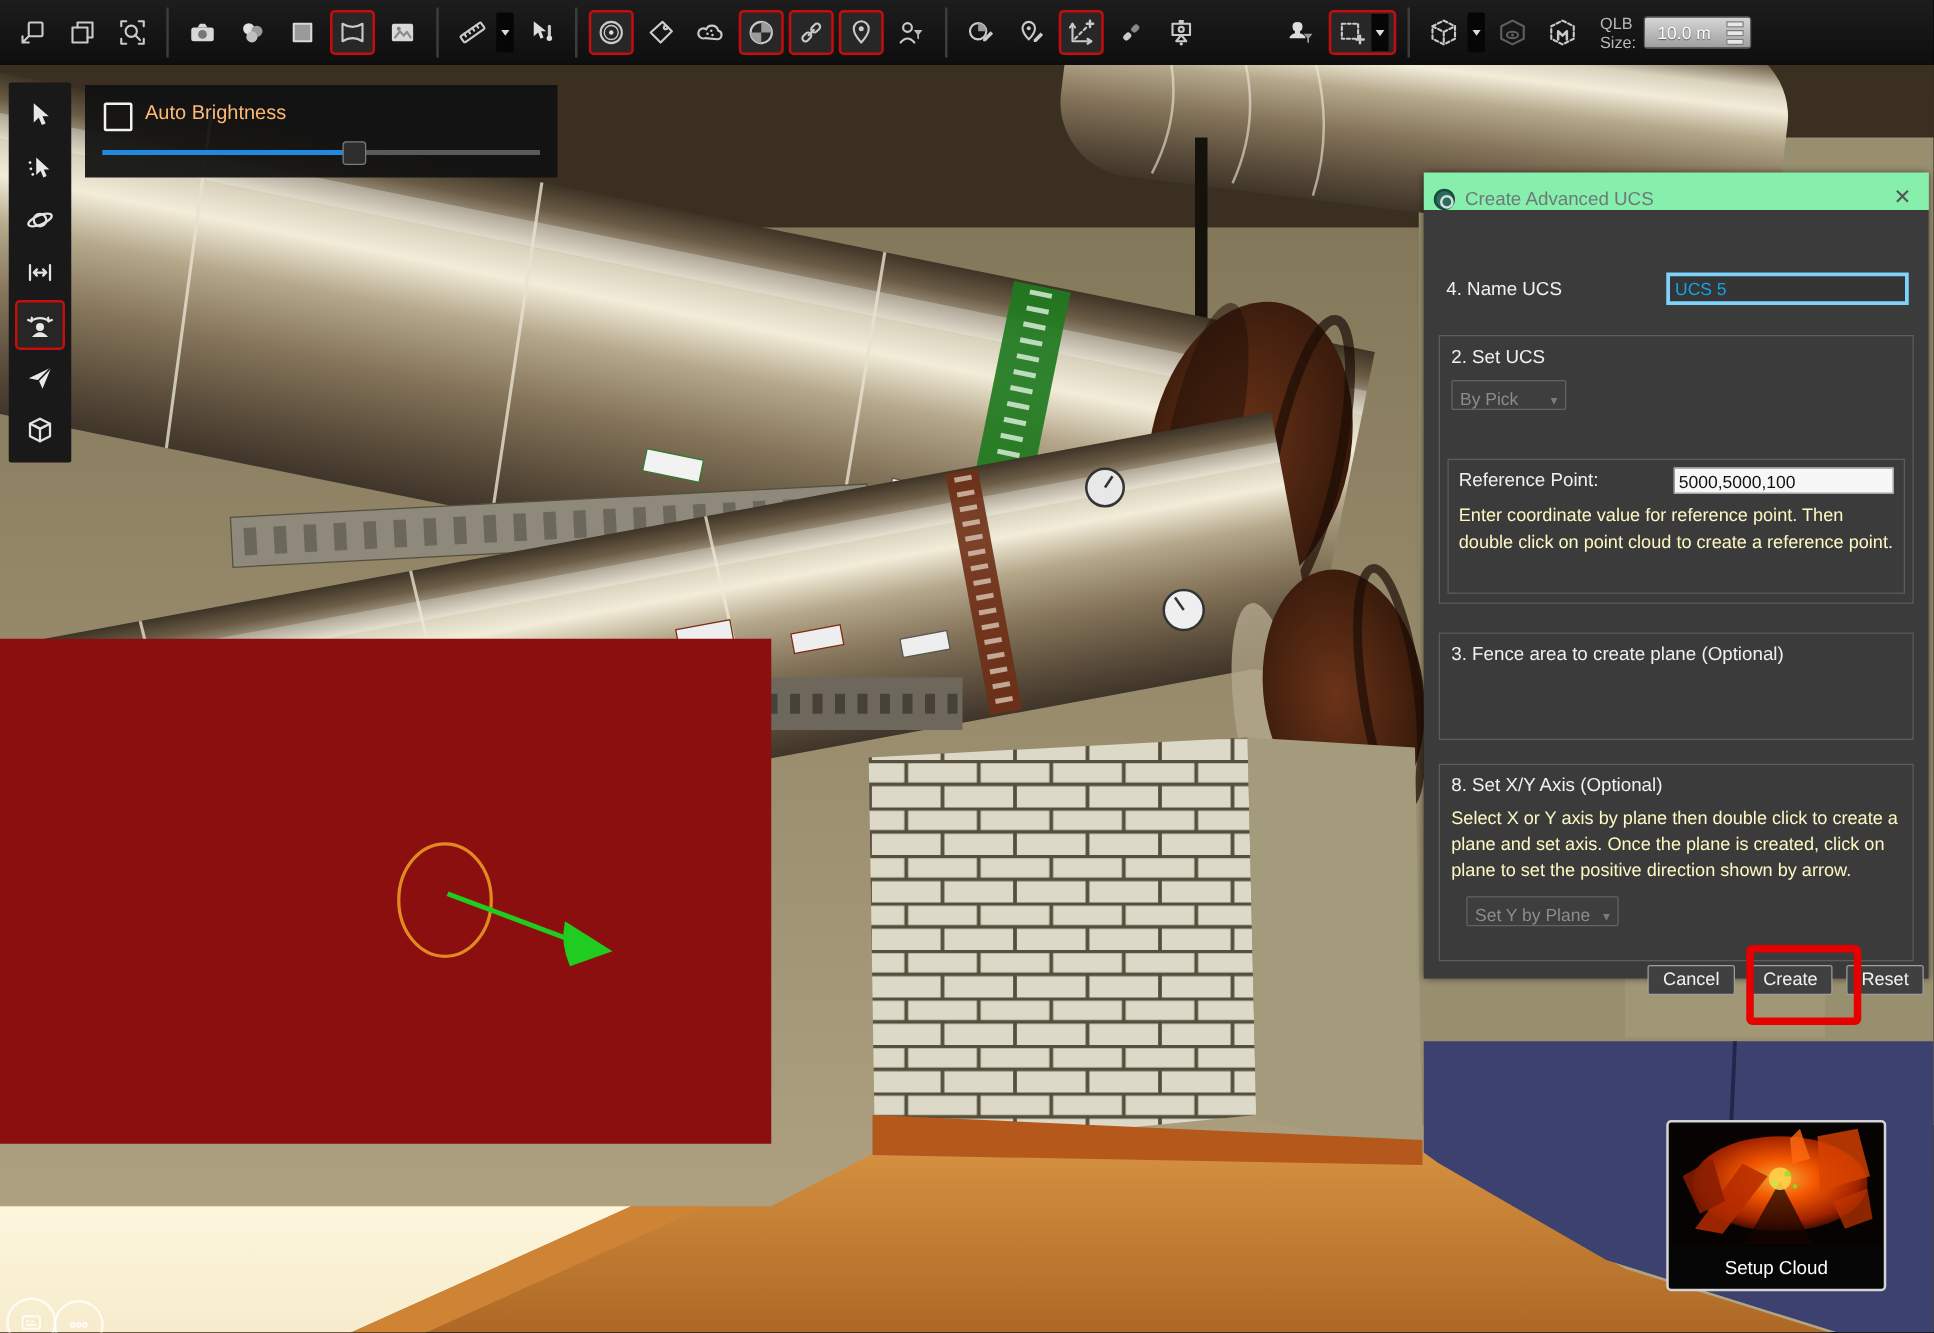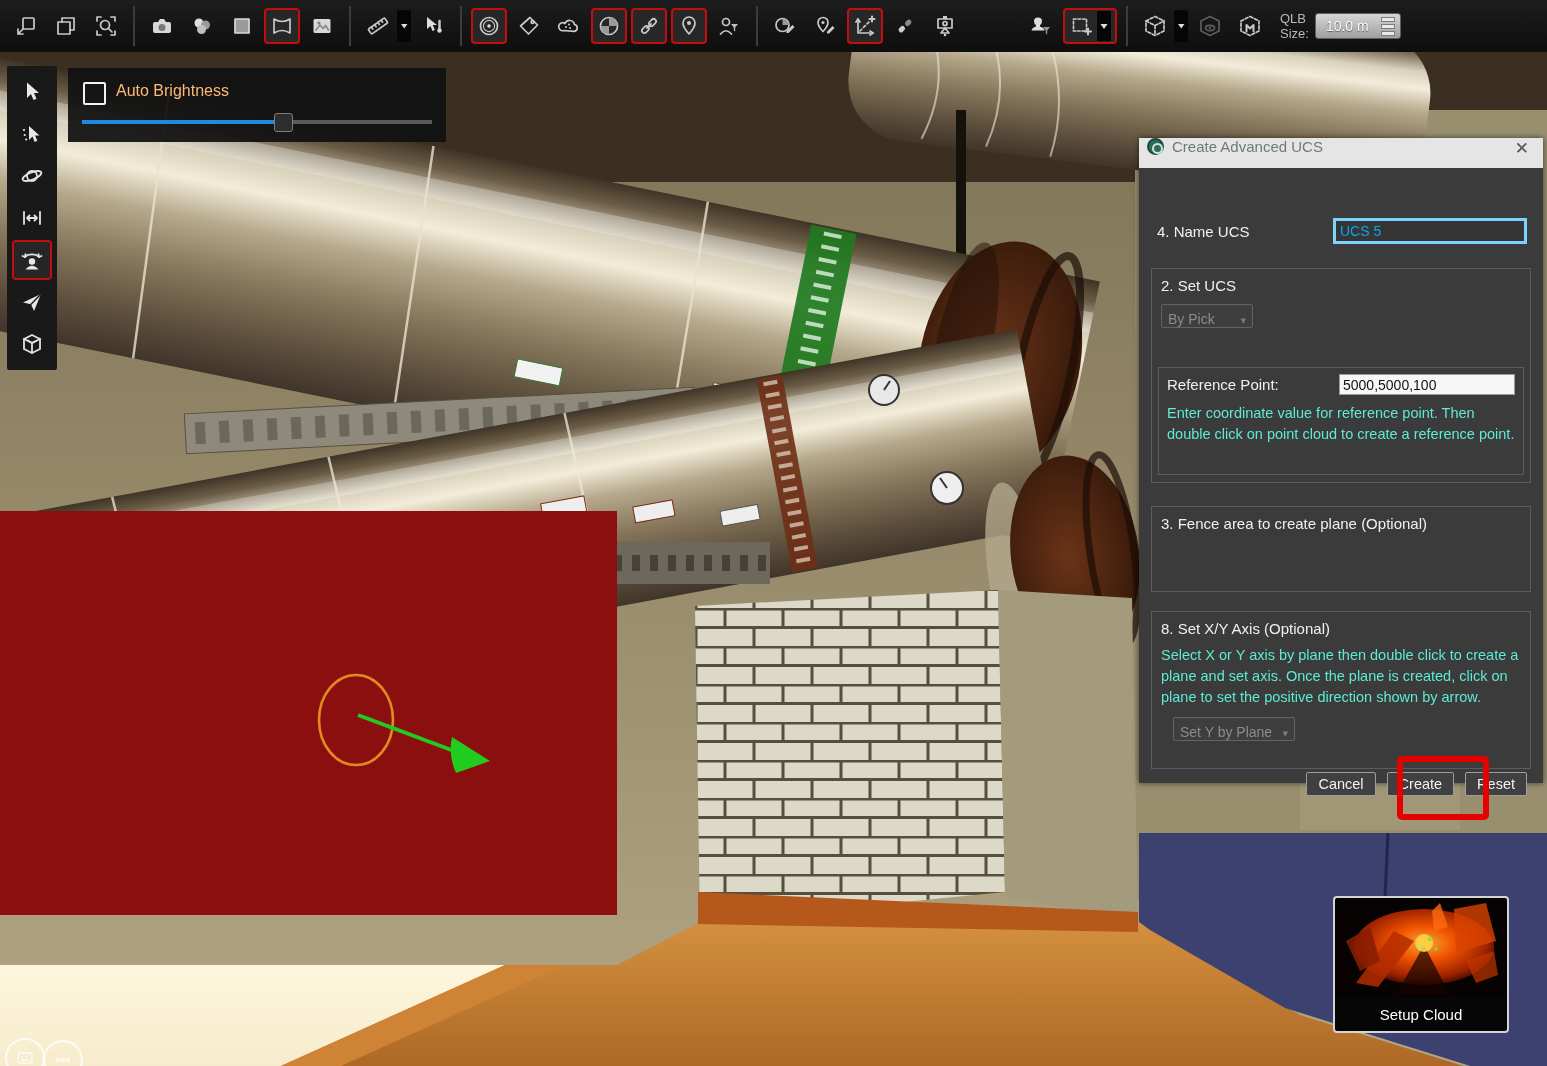--- a/index.html
+++ b/index.html
@@ -46,49 +46,49 @@
   #sl-track{position:absolute;left:14px;top:52px;width:350px;height:4px;background:#5a5a5a;cursor:pointer;}
   #sl-fill{position:absolute;left:0;top:0;height:4px;background:#1f8be0;}
   #sl-handle{position:absolute;top:-7px;width:17px;height:17px;background:#2d2d2d;border:1px solid #7d7d7d;
              border-radius:3px;cursor:pointer;}
 
   
   #fence{left:0;top:511px;width:617px;height:404px;background:#8c0f0f;z-index:5;}
 
   
   #dialog{left:1139px;top:138px;width:404px;z-index:30;box-shadow:0 0 6px rgba(0,0,0,.6);}
-  #dlg-title{height:30px;background:#e5e5e5;display:flex;align-items:flex-start;padding:0 8px;}
+  #dlg-title{height:30px;background:#86efac;display:flex;align-items:flex-end;padding:0 8px;}
   #dlg-title .t{color:#6e7a7a;font-size:15px;margin-left:8px;flex:1;}
   #dlg-title .x{color:#555;font-size:17px;cursor:pointer;padding:0 6px;}
   #dlg-ico{width:17px;height:17px;border-radius:50%;background:#2f6b5c;border:2px solid #1d4a3e;
            box-sizing:border-box;position:relative;}
   #dlg-ico:after{content:"";position:absolute;left:3px;top:3px;width:7px;height:7px;border-radius:50%;
            border:2px solid #cfe3dc;}
   #dlg-body{background:#3b3b3b;height:615px;position:relative;color:#f0f0f0;font-size:15px;}
   .grp{position:absolute;left:12px;right:12px;border:1px solid #5c5c5c;box-sizing:border-box;padding:8px 9px;}
   .dlbl{color:#f0f0f0;font-size:15px;}
-  .hint{color:#5eead4;font-size:14.5px;line-height:1.45;margin-top:8px;}
+  .hint{color:#fef9c3;font-size:14.5px;line-height:1.45;margin-top:8px;}
   .ddown{height:24px;background:#3e3e3e;border:1px solid #636363;border-radius:2px;color:#8c8c8c;
          font-size:14px;display:flex;align-items:flex-end;padding:0 6px;box-sizing:border-box;cursor:default;}
   .ddown .ar{margin-left:auto;color:#7a7a7a;font-size:11px;}
   .dbtn{background:#404040;border:1px solid #9e9e9e;border-radius:2px;color:#f2f2f2;font-size:14.5px;
         padding:3px 11px;cursor:pointer;font-family:"Liberation Sans",sans-serif;}
   #name-row{position:absolute;left:18px;top:50px;right:16px;display:flex;align-items:center;}
   #name-input{margin-left:auto;width:180px;height:20px;background:#353535;border:3px solid #7dd3fc;
               color:#0ea5e9;font-size:14px;padding:0 4px;font-family:"Liberation Sans",sans-serif;}
   #grp2{top:100px;height:215px;}
   #ddown-pick{width:92px;margin-top:10px;}
   #refbox{position:absolute;left:6px;right:6px;top:98px;height:108px;border:1px solid #5c5c5c;padding:6px 8px;box-sizing:border-box;}
   #ref-row{display:flex;align-items:center;}
   #ref-input{margin-left:auto;width:168px;height:19px;background:#f7f7f7;border:1px solid #9c9c9c;
              color:#111;font-size:14px;padding:0 3px;font-family:"Liberation Sans",sans-serif;}
   #grp3{top:338px;height:86px;}
   #grp4{top:443px;height:158px;}
   #ddown-axis{width:122px;margin-top:9px;margin-left:12px;}
-  #btnrow{position:absolute;right:16px;top:604px;display:flex;gap:11px;}
+  #btnrow{position:absolute;right:4px;top:604px;display:flex;gap:11px;}
   #create-hl{position:absolute;left:258px;top:588px;width:80px;height:52px;border:6px solid #e60000;
              border-radius:5px;z-index:5;pointer-events:none;}
 
   
   #setup{left:1333px;top:896px;width:176px;height:137px;background:#060606;border:2px solid #d4d4d4;
          border-radius:4px;z-index:18;box-sizing:border-box;cursor:pointer;}
   #setup .cap{position:absolute;left:0;right:0;bottom:8px;text-align:center;color:#fff;font-size:15px;}
 
   
   .roundbtn{width:36px;height:36px;border:2px solid rgba(255,255,255,.75);border-radius:50%;

